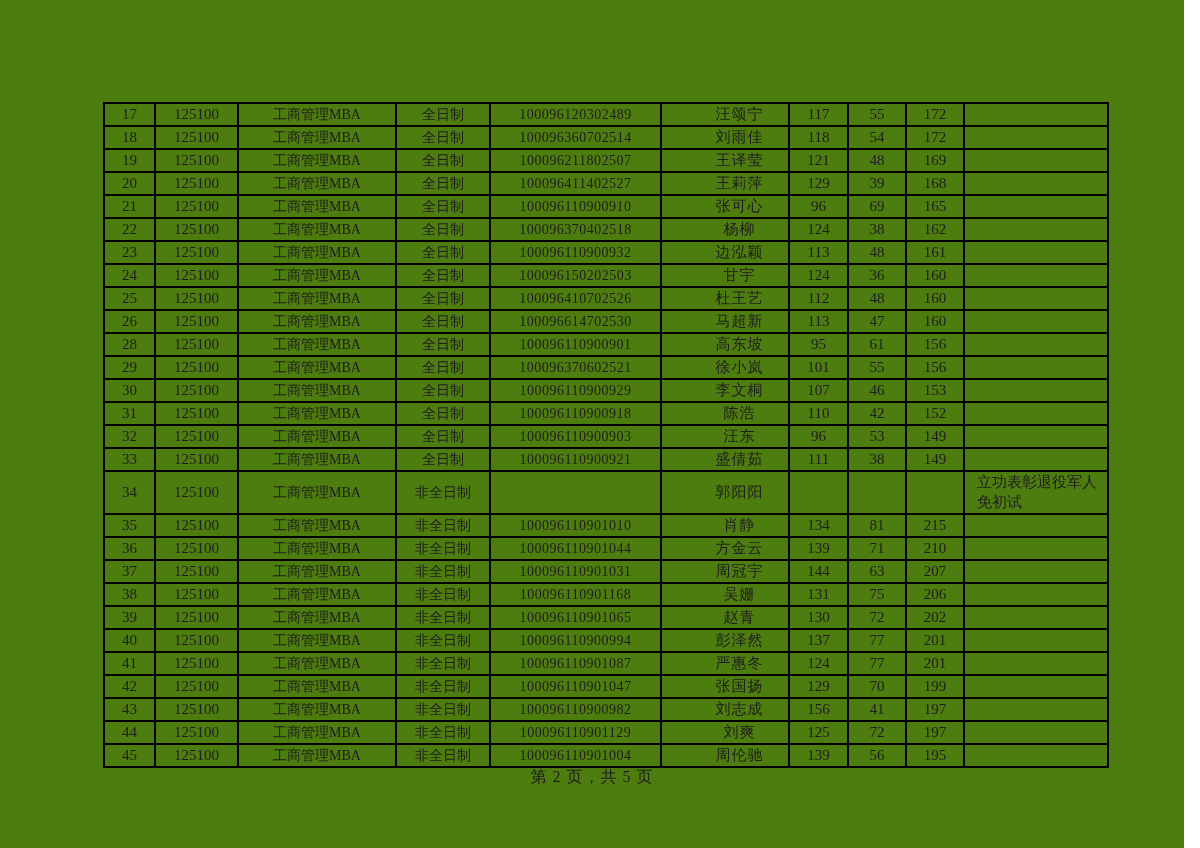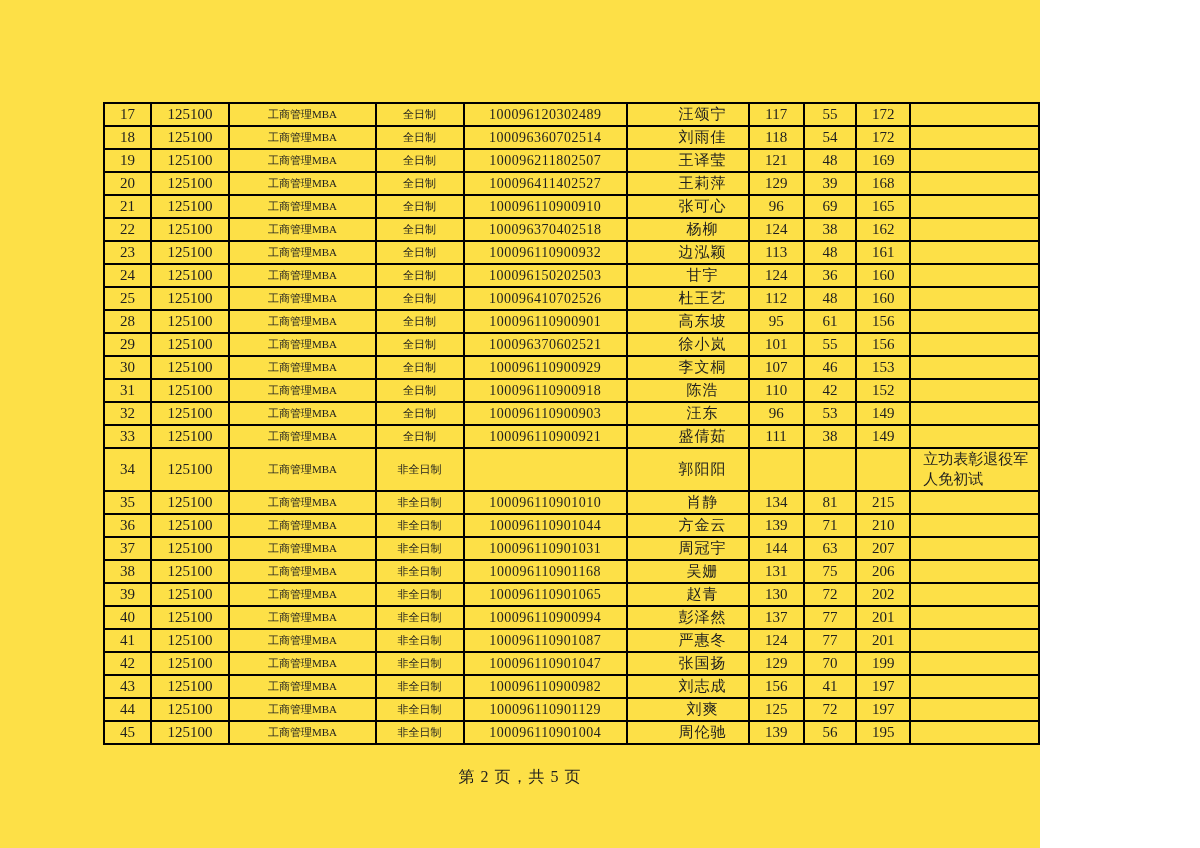--- a/index.html
+++ b/index.html
@@ -8,23 +8,23 @@
     background: #ffffff;
   }
   body {
     width: 1200px;
     height: 848px;
     font-family: "Liberation Serif", "DejaVu Serif", serif;
     color: #1e1e1e;
   }
   .page {
     position: relative;
-    width: 1040px;
+    width: 1184px;
     height: 848px;
-    background: #fde047;
+    background: #4d7c0f;
     overflow: hidden;
     font-family: Liberation Serif, serif;
   }
   table.results {
     position: absolute;
     left: 103px;
     top: 102px;
     border-collapse: collapse;
     table-layout: fixed;
   }
@@ -34,21 +34,21 @@
     padding: 0 2px;
     text-align: center;
     vertical-align: middle;
     font-size: 15px;
     line-height: 1.25;
     overflow: hidden;
     white-space: nowrap;
   }
   table.results td.c2,
   table.results td.c3 {
-    font-size: 11px;
+    font-size: 14px;
   }
   table.results td.c4 {
     font-size: 14px;
     letter-spacing: 0.5px;
   }
   table.results td.c5 {
     letter-spacing: 1px;
     padding-left: 31px;
   }
   table.results td.c9 {
@@ -191,20 +191,32 @@
           <td class="c2">工商管理MBA</td>
           <td class="c3">全日制</td>
           <td class="c4">100096410702526</td>
           <td class="c5">杜王艺</td>
           <td class="c6">112</td>
           <td class="c7">48</td>
           <td class="c8">160</td>
           <td class="c9"></td>
         </tr>
         <tr>
+          <td class="c0">26</td>
+          <td class="c1">125100</td>
+          <td class="c2">工商管理MBA</td>
+          <td class="c3">全日制</td>
+          <td class="c4">100096614702530</td>
+          <td class="c5">马超新</td>
+          <td class="c6">113</td>
+          <td class="c7">47</td>
+          <td class="c8">160</td>
+          <td class="c9"></td>
+        </tr>
+        <tr>
           <td class="c0">28</td>
           <td class="c1">125100</td>
           <td class="c2">工商管理MBA</td>
           <td class="c3">全日制</td>
           <td class="c4">100096110900901</td>
           <td class="c5">高东坡</td>
           <td class="c6">95</td>
           <td class="c7">61</td>
           <td class="c8">156</td>
           <td class="c9"></td>

